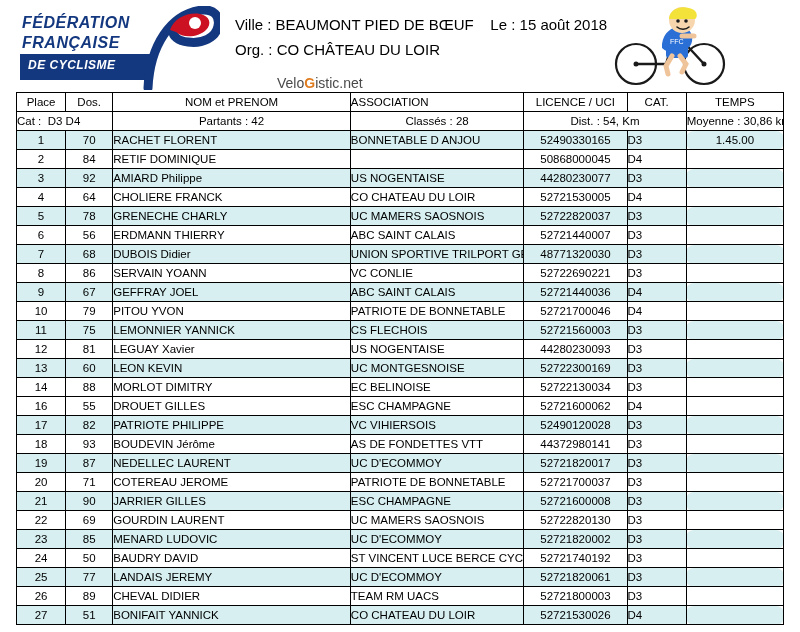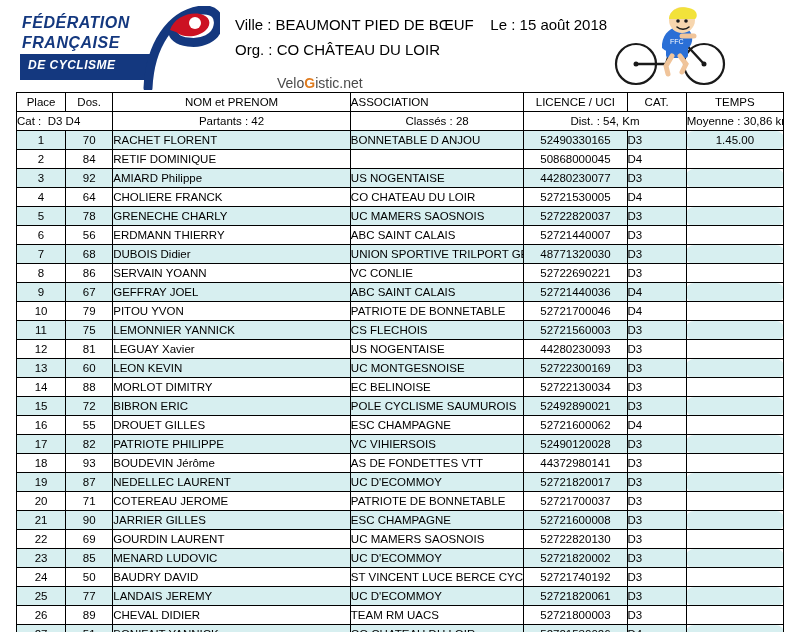--- a/index.html
+++ b/index.html
@@ -367,29 +367,20 @@
         </tr>
         <tr class="norm">
           <td class="c-place">14</td>
           <td class="c-dos">88</td>
           <td class="c-name">MORLOT  DIMITRY</td>
           <td class="c-assoc">EC BELINOISE</td>
           <td class="c-lic">52722130034</td>
           <td class="c-cat">D3</td>
           <td class="c-temps"></td>
         </tr>
-        <tr class="alt">
-          <td class="c-place">15</td>
-          <td class="c-dos">72</td>
-          <td class="c-name">BIBRON  ERIC</td>
-          <td class="c-assoc">POLE CYCLISME SAUMUROIS</td>
-          <td class="c-lic">52492890021</td>
-          <td class="c-cat">D3</td>
-          <td class="c-temps"></td>
-        </tr>
         <tr class="norm">
           <td class="c-place">16</td>
           <td class="c-dos">55</td>
           <td class="c-name">DROUET  GILLES</td>
           <td class="c-assoc">ESC CHAMPAGNE</td>
           <td class="c-lic">52721600062</td>
           <td class="c-cat">D4</td>
           <td class="c-temps"></td>
         </tr>
         <tr class="alt">

